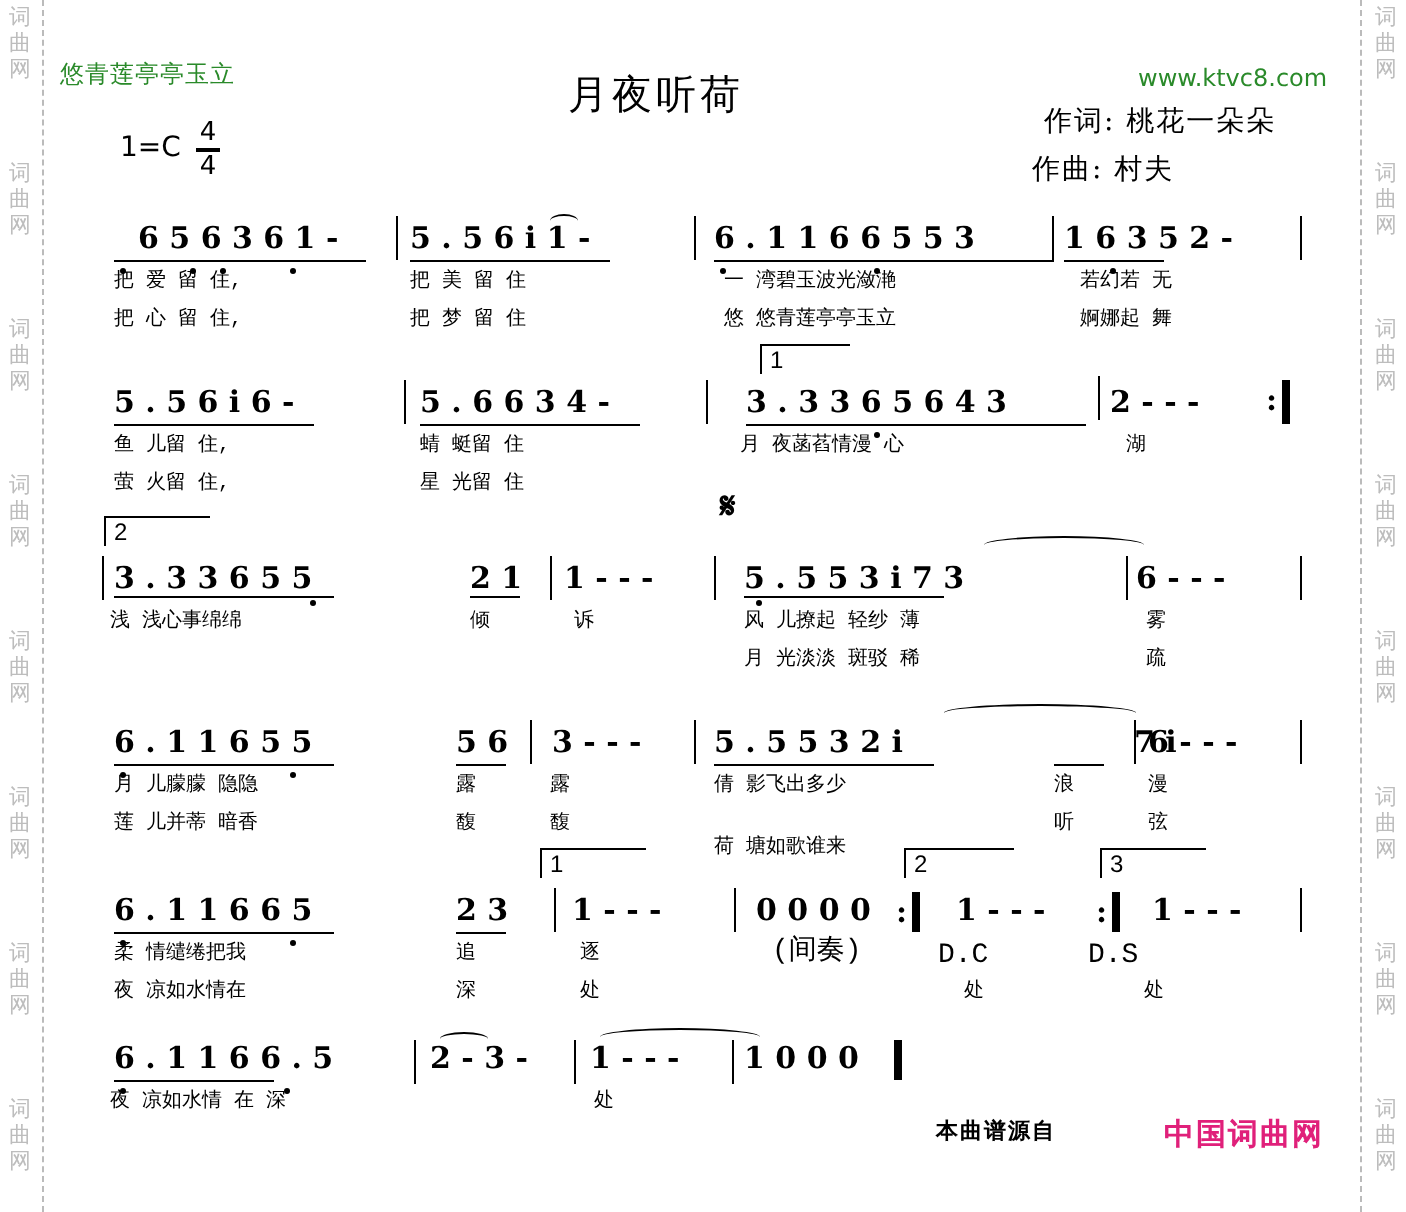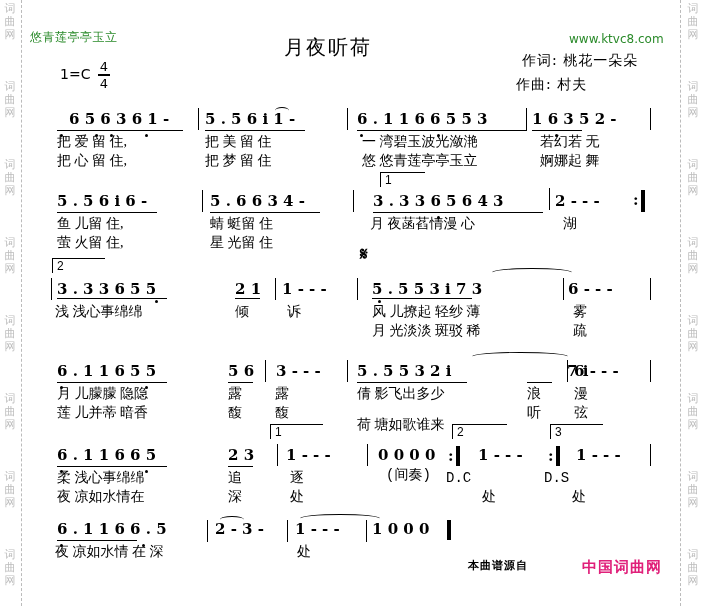--- a/index.html
+++ b/index.html
@@ -13,21 +13,21 @@
   .wm-group{position:absolute;width:20px;font-size:11px;line-height:13px;color:#bdbdbd;text-align:center;}
   .abs{position:absolute;white-space:nowrap;}
   .site-left{left:30px;top:29px;font-size:12px;color:#2a8a2a;letter-spacing:0.5px;}
   .site-right{left:569px;top:32px;font-size:12px;color:#2a8a2a;}
   .title{left:284px;top:34px;font-family:"DejaVu Serif","Liberation Serif",serif;font-size:20px;letter-spacing:2px;}
   .credit{font-size:14px;letter-spacing:1px;font-family:"DejaVu Serif","Liberation Serif",serif;}
   .key{left:60px;top:66px;font-size:14px;}
   .frac{position:absolute;left:98px;top:60px;width:12px;text-align:center;font-size:13px;line-height:13px;}
   .frac .bar{height:2px;background:#000;margin:1px 0;}
   .notes{font-family:"DejaVu Serif","Liberation Serif",serif;font-weight:bold;font-size:15px;letter-spacing:0;}
-  .lyr{font-family:Liberation Serif, serif;font-size:14px;letter-spacing:0;}
+  .lyr{font-family:Liberation Mono, monospace;font-size:10px;letter-spacing:0;}
   .bar-v{position:absolute;width:1px;background:#000;}
   .bar-thick{position:absolute;width:4px;background:#000;}
   .ul{position:absolute;height:1px;background:#000;}
   .dot{position:absolute;width:3px;height:3px;background:#000;border-radius:50%;}
   .volta{position:absolute;border-left:1px solid #000;border-top:1px solid #000;height:14px;font-size:12px;padding-left:4px;line-height:14px;font-family:"Liberation Sans",sans-serif;}
   .slur{position:absolute;border-top:1px solid #000;border-radius:50% 50% 0 0;}
   .small{font-size:14px;font-family:"Liberation Mono",monospace;}
   .source{left:468px;top:558px;font-size:11px;font-weight:bold;letter-spacing:1px;}
   .source-brand{left:582px;top:558px;font-size:15px;font-weight:bold;color:#e0207a;letter-spacing:1px;}
   .segno{font-size:18px;font-weight:bold;}
@@ -186,21 +186,21 @@
     <div class="abs lyr" style="left:275px;top:404px;">馥</div>
     <div class="abs lyr" style="left:357px;top:416px;">荷    塘如歌谁来</div>
     <div class="abs lyr" style="left:527px;top:404px;">听</div>
     <div class="abs lyr" style="left:574px;top:404px;">弦</div>
     <div class="abs notes" style="left:57px;top:446px;">6 .  1 1 6 6 5</div>
     <div class="abs notes" style="left:228px;top:446px;">2 3</div>
     <div class="abs notes" style="left:286px;top:446px;">1 - - -</div>
     <div class="abs notes" style="left:378px;top:446px;">0 0 0 0</div>
     <div class="abs notes" style="left:478px;top:446px;">1 - - -</div>
     <div class="abs notes" style="left:576px;top:446px;">1 - - -</div>
-    <div class="abs lyr" style="left:57px;top:469px;">柔   浅心事绵绵</div>
+    <div class="abs lyr" style="left:57px;top:469px;">柔   情缱绻把我</div>
     <div class="abs lyr" style="left:228px;top:469px;">追</div>
     <div class="abs lyr" style="left:290px;top:469px;">逐</div>
     <div class="abs lyr" style="left:57px;top:488px;">夜   凉如水情在</div>
     <div class="abs lyr" style="left:228px;top:488px;">深</div>
     <div class="abs lyr" style="left:290px;top:488px;">处</div>
     <div class="abs lyr" style="left:482px;top:488px;">处</div>
     <div class="abs lyr" style="left:572px;top:488px;">处</div>
     <div class="abs notes" style="left:57px;top:520px;">6 .  1 1 6 6 . 5</div>
     <div class="abs notes" style="left:215px;top:520px;">2 - 3 -</div>
     <div class="abs notes" style="left:295px;top:520px;">1 - - -</div>
@@ -274,18 +274,18 @@
     <div class="volta" style="left:270px;top:424px;width:48px;">1</div>
     <div class="volta" style="left:452px;top:424px;width:50px;">2</div>
     <div class="volta" style="left:550px;top:424px;width:48px;">3</div>
     <div class="abs segno" style="left:360px;top:243px;">𝄋</div>
     <div class="slur" style="left:275px;top:107px;width:14px;height:6px;"></div>
     <div class="slur" style="left:492px;top:268px;width:80px;height:8px;"></div>
     <div class="slur" style="left:472px;top:352px;width:96px;height:8px;"></div>
     <div class="slur" style="left:220px;top:516px;width:24px;height:6px;"></div>
     <div class="slur" style="left:300px;top:514px;width:80px;height:8px;"></div>
     <div class="abs small" style="left:386px;top:466px;">(间奏)</div>
-    <div class="abs small" style="left:446px;top:470px;">D.C</div>
+    <div class="abs small" style="left:469px;top:470px;">D.C</div>
     <div class="abs small" style="left:544px;top:470px;">D.S</div>
   </div>
 
 <div class="abs source">本曲谱源自</div>
 <div class="abs source-brand">中国词曲网</div>
 
 </body></html>

